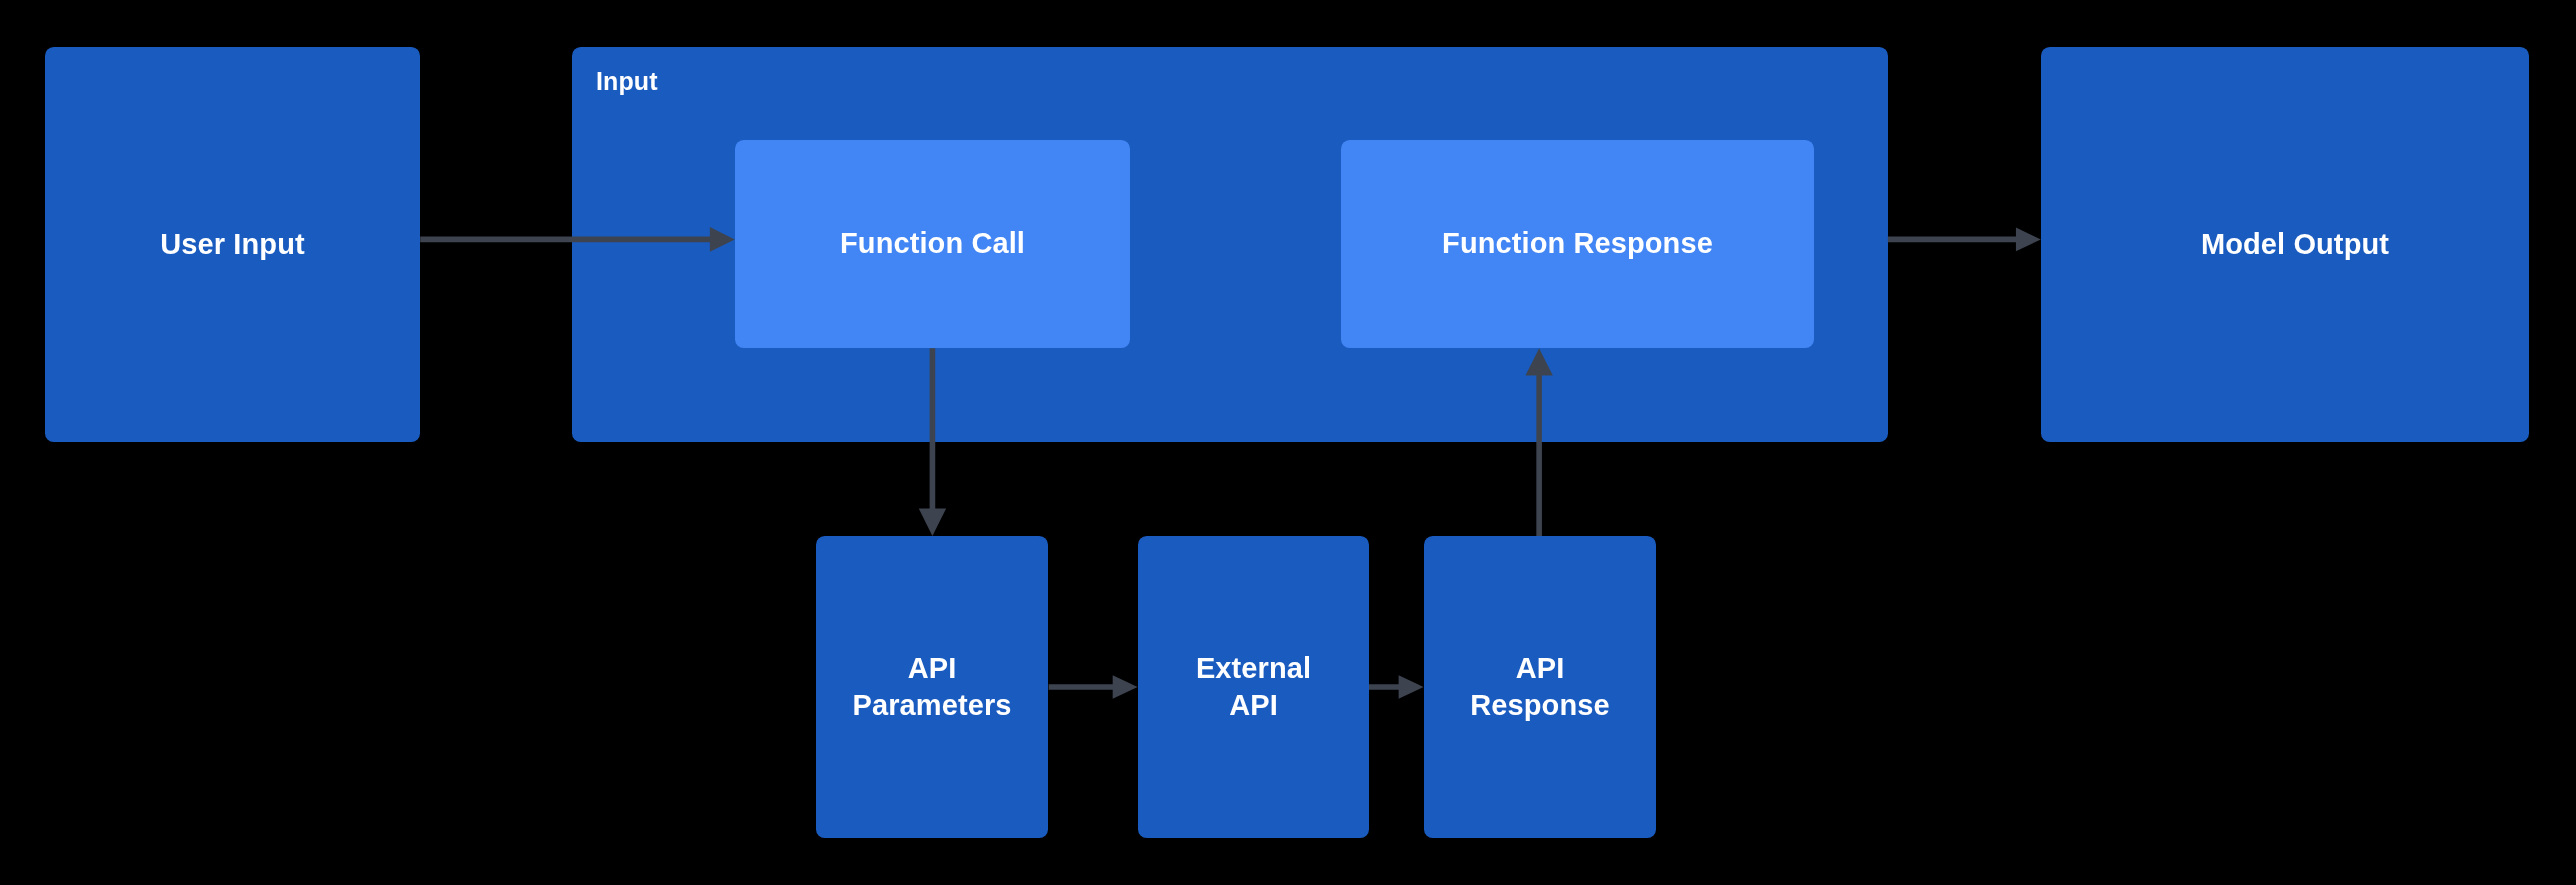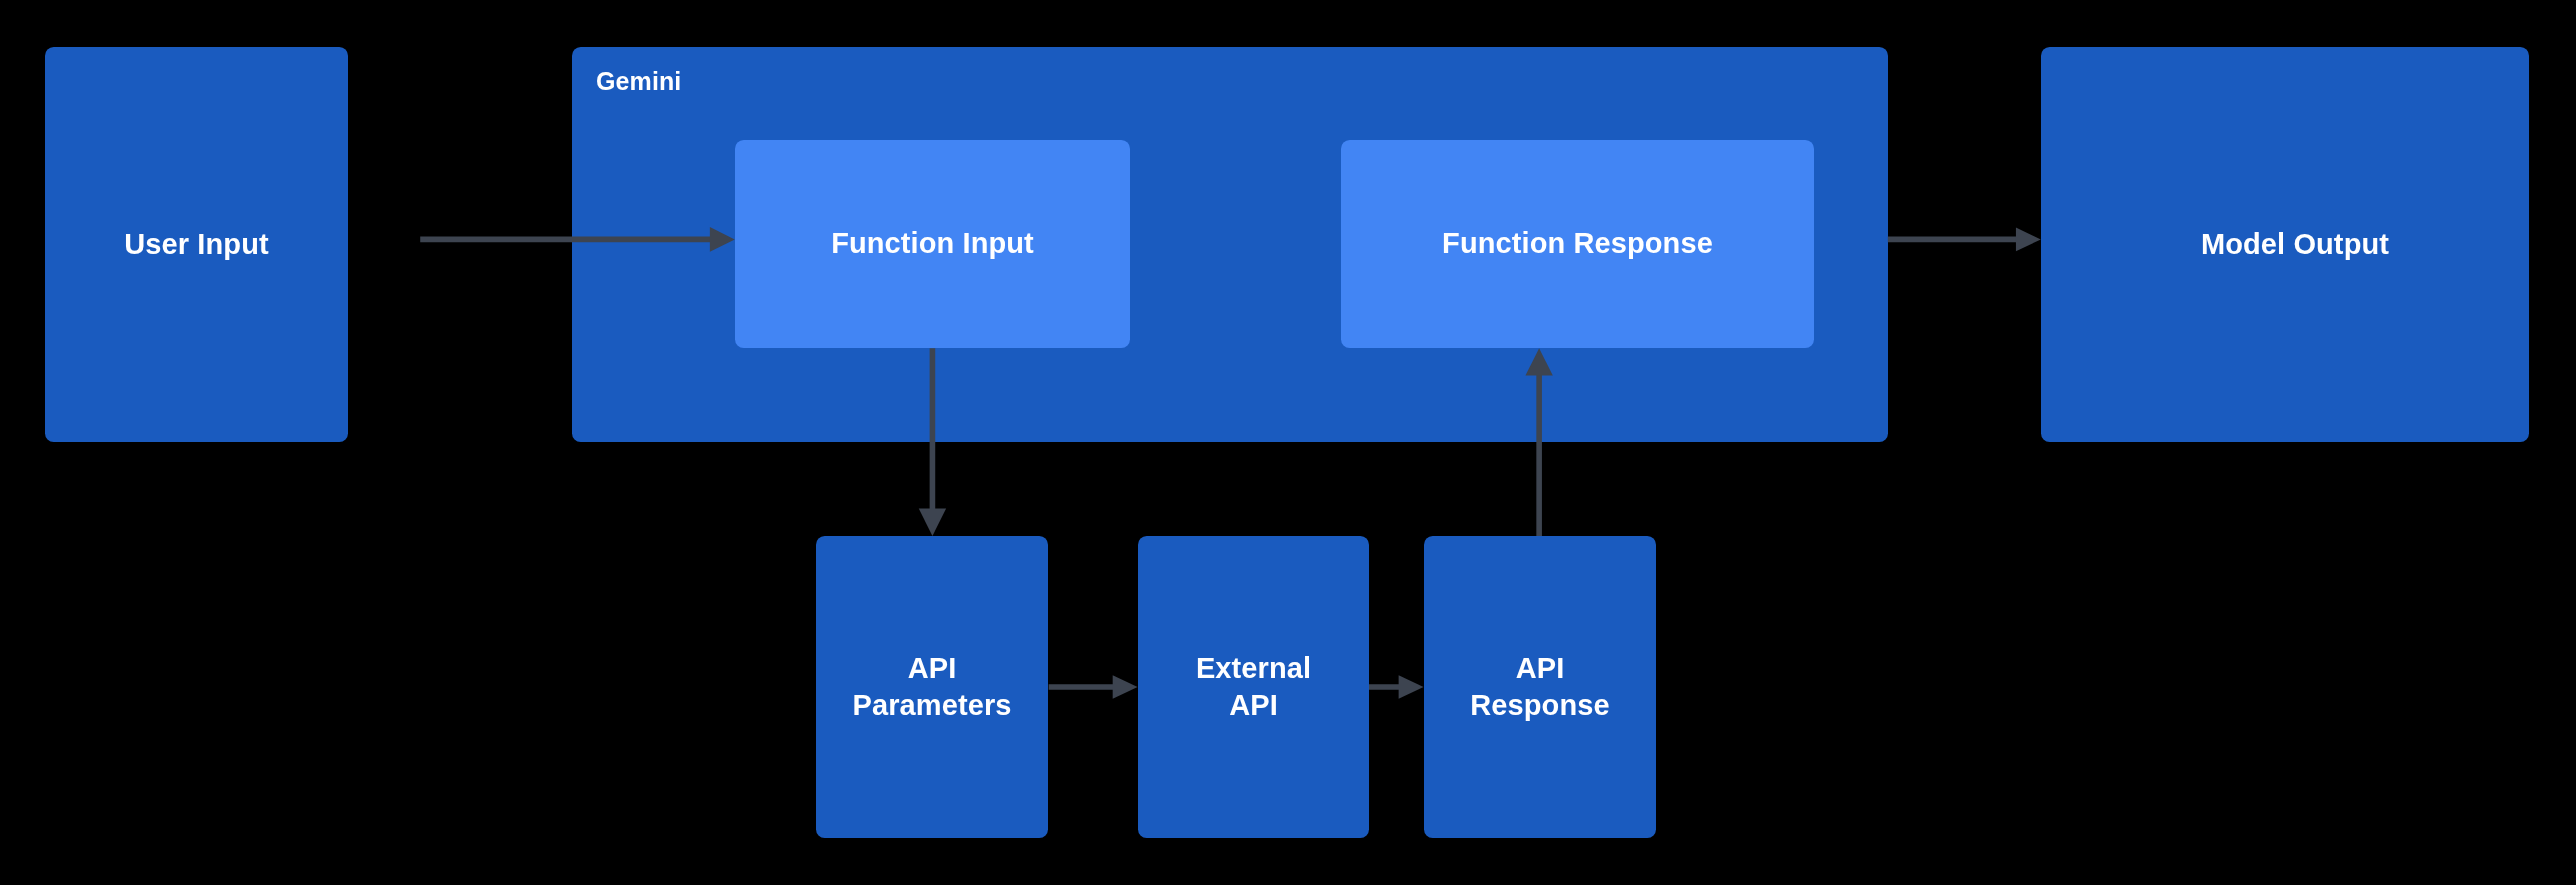--- a/index.html
+++ b/index.html
@@ -75,21 +75,21 @@
     fill: #3d4450;
     stroke: none;
   }
 </style>
 </head>
 <body>
 
 <div id="canvas" style="width: 2576px; height: 886px; background: rgb(0, 0, 0);">
 
   <div class="cluster" id="cluster-gemini" style="left: 572px; top: 47px; width: 1316px; height: 395px; background: rgb(26, 91, 191);"></div>
-  <div class="cluster-label" id="cluster-gemini-label" style="left: 596px; top: 67px; color: rgb(255, 255, 255);">Gemini</div>
+  <div class="cluster-label" id="cluster-gemini-label" style="left: 596px; top: 67px; color: rgb(255, 255, 255);">Input</div>
 
   <svg class="edges" viewBox="0 0 4144 1425">
 
     <g>
       <path class="edge-path" d="M 676 385 L 1160 385" stroke="#3d4450"></path>
       <polygon class="edge-head" points="1182,385 1142,365 1142,405" fill="#3d4450"></polygon>
     </g>
 
     <g>
       <path class="edge-path" d="M 1500 560 L 1500 838" stroke="#3d4450"></path>
@@ -110,26 +110,26 @@
       <path class="edge-path" d="M 2476 862 L 2476 584" stroke="#3d4450"></path>
       <polygon class="edge-head" points="2476,560 2454,604 2498,604" fill="#3d4450"></polygon>
     </g>
 
     <g>
       <path class="edge-path" d="M 3037 385 L 3261 385" stroke="#3d4450"></path>
       <polygon class="edge-head" points="3283,385 3243,366 3243,404" fill="#3d4450"></polygon>
     </g>
   </svg>
 
-  <div class="node node-outer" id="node-user-input" style="left: 45px; top: 47px; width: 303px; height: 395px; background: rgb(26, 91, 191); color: rgb(255, 255, 255);">
+  <div class="node node-outer" id="node-user-input" style="left: 45px; top: 47px; width: 375px; height: 395px; background: rgb(26, 91, 191); color: rgb(255, 255, 255);">
     <span class="node-label">User Input</span>
   </div>
 
   <div class="node node-inner" id="node-function-call" style="left: 735px; top: 140px; width: 395px; height: 208px; background: rgb(66, 133, 244); color: rgb(255, 255, 255);">
-    <span class="node-label">Function Input</span>
+    <span class="node-label">Function Call</span>
   </div>
 
   <div class="node node-inner" id="node-function-response" style="left: 1341px; top: 140px; width: 473px; height: 208px; background: rgb(66, 133, 244); color: rgb(255, 255, 255);">
     <span class="node-label">Function Response</span>
   </div>
 
   <div class="node node-outer" id="node-model-output" style="left: 2041px; top: 47px; width: 488px; height: 395px; background: rgb(26, 91, 191); color: rgb(255, 255, 255); padding-left: 20px;">
     <span class="node-label">Model Output</span>
   </div>
 

